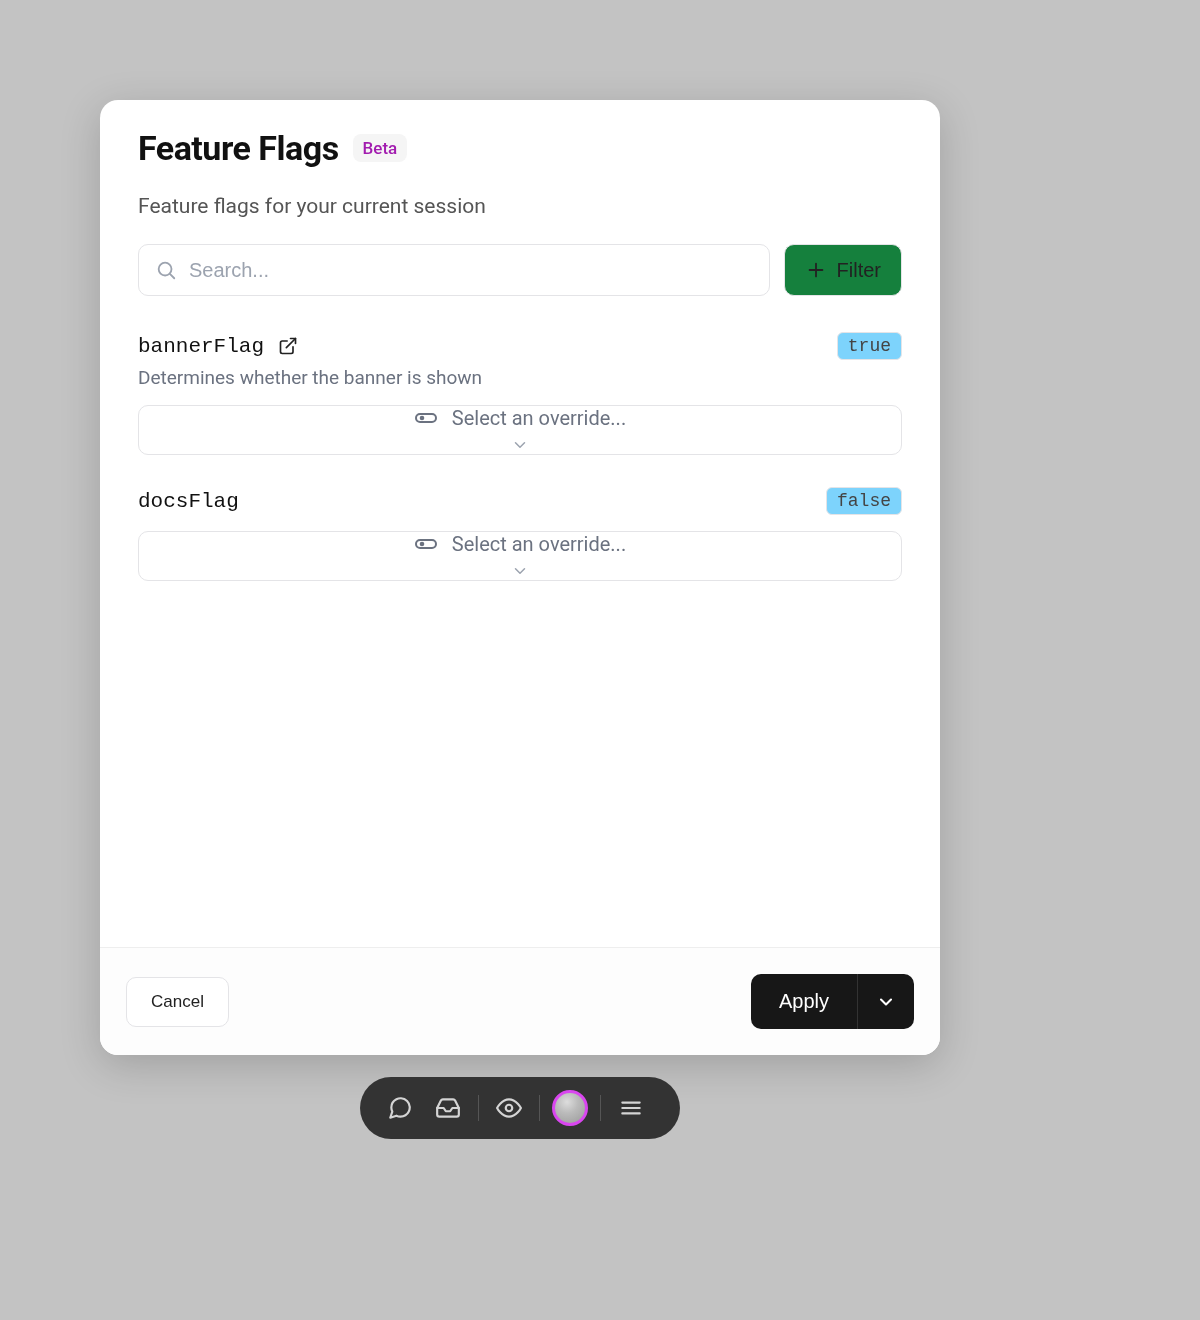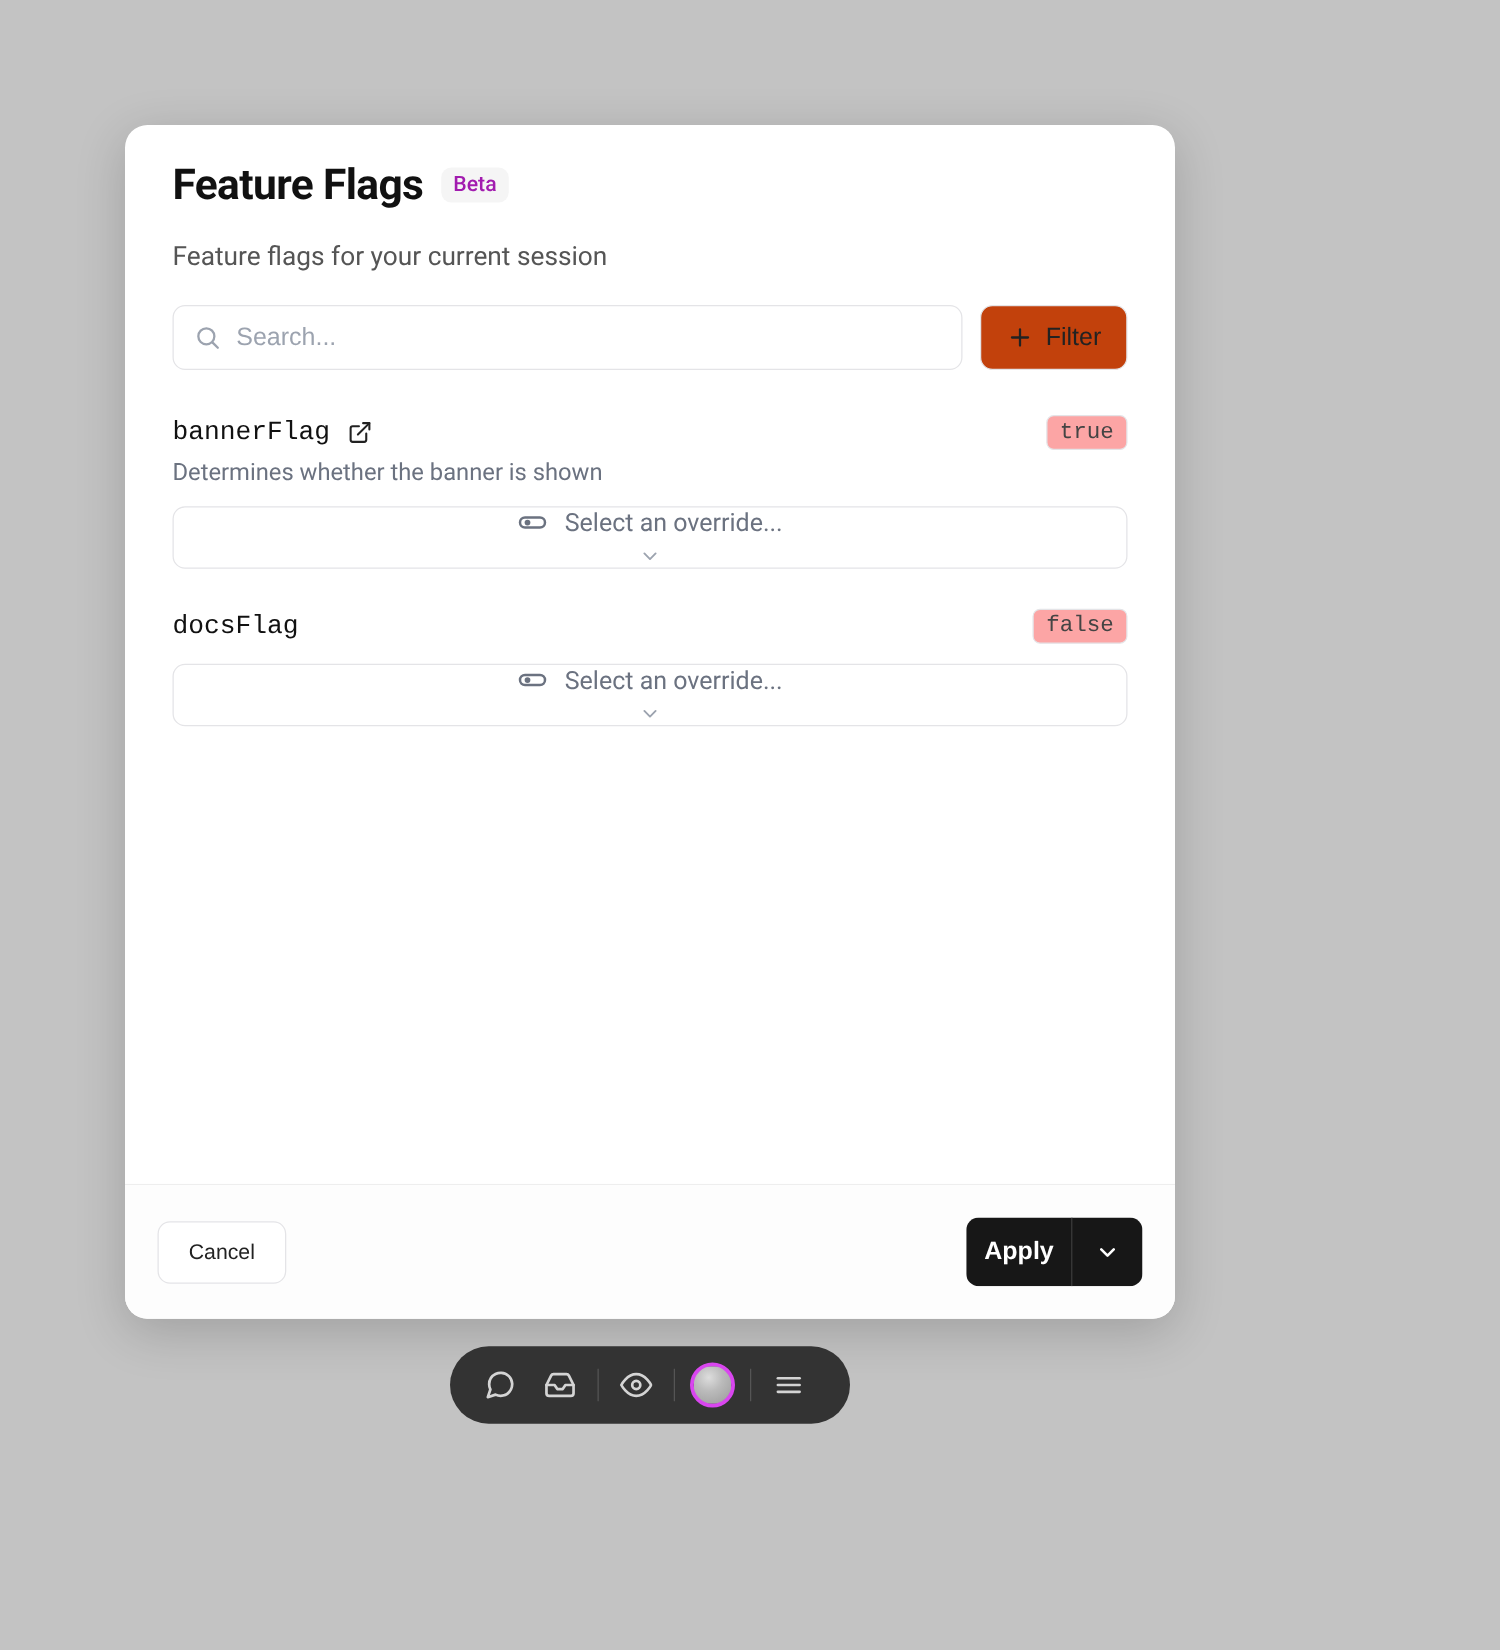--- a/index.html
+++ b/index.html
@@ -79,21 +79,21 @@
     }
     .search-box input::placeholder { color: #9ca3af; }
     .filter-btn {
       display: flex;
       align-items: center;
       gap: 10px;
       border: 1px solid #e4e4e7;
       border-radius: 10px;
       padding: 0 20px;
       height: 52px;
-      background: #c2410c;
+      background: #15803d;
       font-size: 20px;
       color: #222;
       cursor: pointer;
     }
     .flag-item { margin-bottom: 32px; }
     .flag-header {
       display: flex;
       justify-content: space-between;
       align-items: center;
     }
@@ -107,21 +107,21 @@
       font-size: 21px;
       color: #111;
     }
     .value-badge {
       font-family: "SFMono-Regular", Consolas, "Liberation Mono", Menlo, monospace;
       font-size: 18px;
       color: #444;
       border: 1px solid #e4e4e7;
       border-radius: 6px;
       padding: 3px 10px;
-      background: #fca5a5;
+      background: #7dd3fc;
     }
     .flag-desc {
       font-size: 19px;
       color: #6b7280;
       margin-top: 6px;
     }
     .override-select {
       display: flex;
       align-items: center;
       justify-content: space-between;
@@ -162,24 +162,23 @@
     }
     .apply-group {
       display: flex;
       border-radius: 10px;
       overflow: hidden;
     }
     .apply-btn {
       background: #171717;
       color: #fff;
       border: none;
-      padding: 16px 14px;
+      padding: 16px 28px;
       font-size: 20px;
       cursor: pointer;
-      font-weight: bold;
     }
     .apply-chevron {
       background: #171717;
       color: #fff;
       border: none;
       border-left: 1px solid #333;
       padding: 0 18px;
       display: flex;
       align-items: center;
       justify-content: center;

